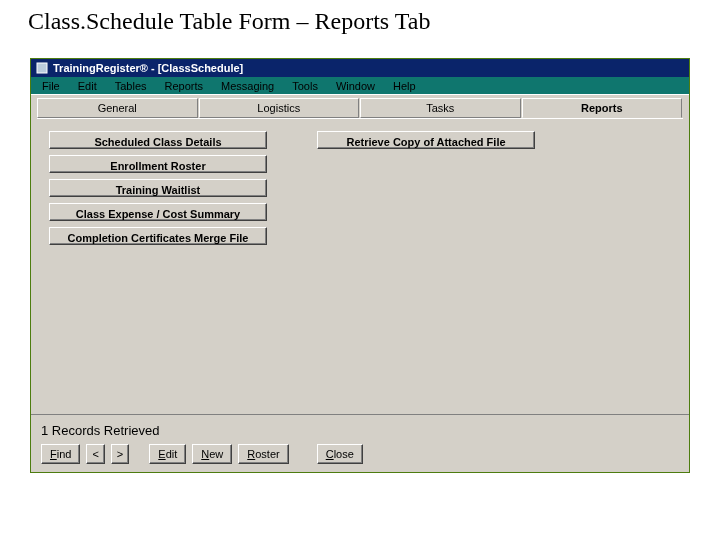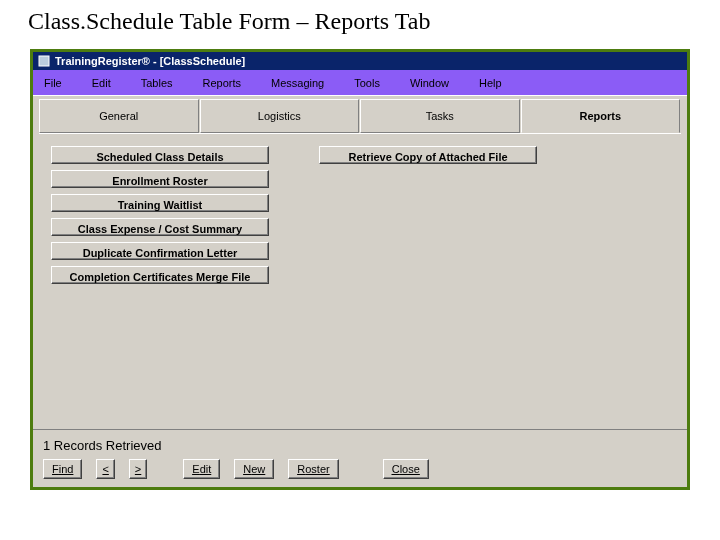--- a/index.html
+++ b/index.html
@@ -11,22 +11,22 @@
       height: 540px;
       position: relative;
     }
     .page-title {
       font-family: "Times New Roman", serif;
       font-size: 24px;
       padding: 8px 0 6px 28px;
       color: #000;
     }
     .app-window {
-      margin: 8px 30px;
-      border: 3px solid #4d7c0f;
+      margin: 17px 30px;
+      border: 1px solid #4d7c0f;
       background: #d4d0c8;
     }
     .title-bar {
       background: linear-gradient(to right, #0a246a, #0a246a);
       color: #fff;
       height: 18px;
       display: flex;
       align-items: center;
       padding: 0 4px;
       font-size: 11px;
@@ -34,43 +34,43 @@
     }
     .title-bar .app-icon {
       width: 14px;
       height: 14px;
       margin-right: 4px;
       display: inline-flex;
       align-items: center;
       justify-content: center;
     }
     .menu-bar {
-      background: #8b5cf6;
+      background: #0f766e;
       display: flex;
       padding: 2px 4px;
-      gap: 16px;
-      height: 26px;
+      gap: 4px;
+      height: 18px;
       align-items: center;
       border-bottom: 1px solid #fff;
     }
     .menu-item {
       padding: 1px 7px;
       cursor: default;
       font-size: 11px;
     }
     .tabs-row {
       display: flex;
       padding: 3px 6px 0 6px;
       background: #d4d0c8;
       gap: 0;
     }
     .tab {
       flex: 1;
       text-align: center;
-      padding: 10px 4px;
+      padding: 3px 4px;
       border-top: 1px solid #fff;
       border-left: 1px solid #fff;
       border-right: 1px solid #808080;
       border-bottom: 1px solid #808080;
       background: #d4d0c8;
       font-size: 11px;
       cursor: default;
       margin-right: 1px;
     }
     .tab.active {
@@ -121,22 +121,21 @@
       border-top: 1px solid #808080;
       padding: 6px 10px 8px 10px;
     }
     .status-text {
       font-size: 13px;
       padding: 2px 0 6px 0;
     }
     .footer-buttons {
       display: flex;
       align-items: center;
-      gap: 12px;
-      text-decoration: underline;
+      gap: 4px;
     }
     .small-btn {
       background: #d4d0c8;
       border-top: 1px solid #fff;
       border-left: 1px solid #fff;
       border-right: 1px solid #404040;
       border-bottom: 1px solid #404040;
       box-shadow: inset -1px -1px 0 #808080;
       font-size: 11px;
       text-align: center;
@@ -193,21 +192,20 @@
     <div class="tab active">Reports</div>
   </div>
 
   <div class="content-area">
     <div class="buttons-row">
       <div class="buttons-col">
         <div class="win-button">Scheduled Class Details</div>
         <div class="win-button">Enrollment Roster</div>
         <div class="win-button">Training Waitlist</div>
         <div class="win-button">Class Expense / Cost Summary</div>
-        <div class="win-button">Duplicate Confirmation Letter</div>
         <div class="win-button">Completion Certificates Merge File</div>
       </div>
       <div class="buttons-col-right">
         <div class="win-button">Retrieve Copy of Attached File</div>
       </div>
     </div>
   </div>
 
   <div class="footer-area">
     <div class="status-text">1 Records Retrieved</div>

